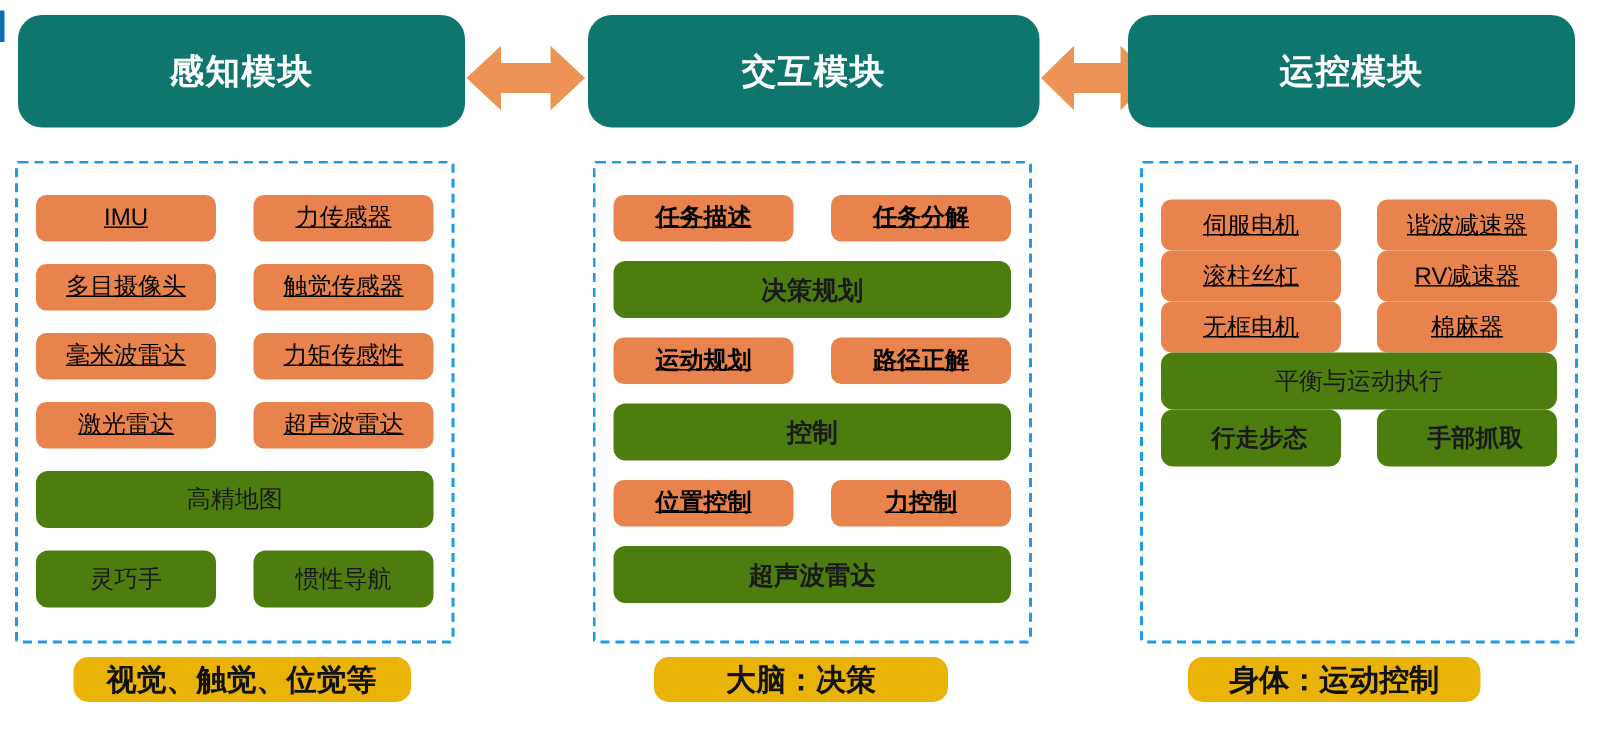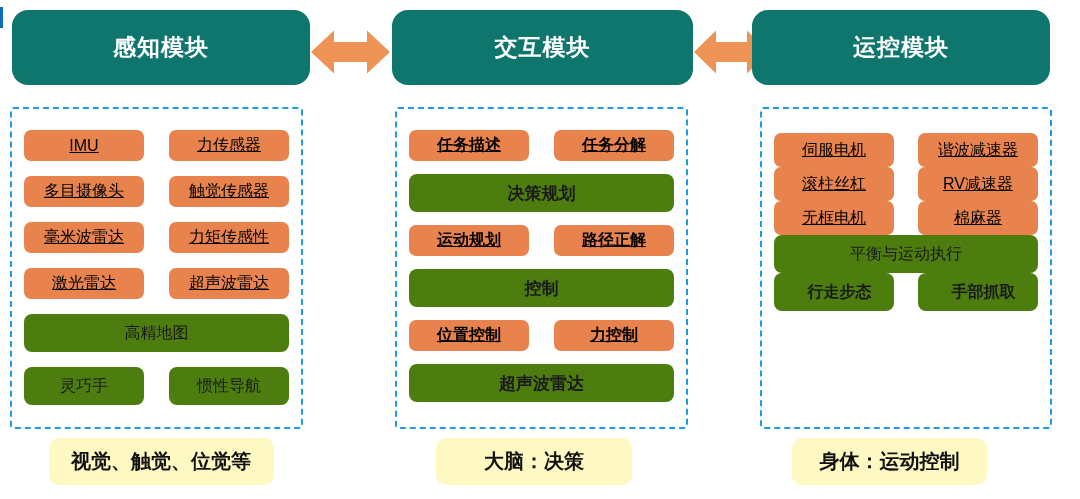--- a/index.html
+++ b/index.html
@@ -39,21 +39,21 @@
   .btn.orange    { background:#E8834E; color:#000000; height:31px;text-decoration:underline; }
   .btn.lightblue { background:#4d7c0f; color:#1A1A1A; height:38px; border-radius:8px; }
   .btn.half  { width:120px; }
   .btn.fullw { width:100%; }
   .col-b .btn { font-weight:700; }
   .col-b .btn.lightblue { font-size:17px; }
   .col-c .btn.orange { height:34px; }
   .row-bold .btn { font-weight:700;padding-left:11px; }
 
   .footer-label {
-    margin:9px auto 0; height:47px; background:#fef9c3; border-radius:10px;
+    margin:9px auto 0; height:30px; background:#eab308; border-radius:10px;
     display:flex; align-items:center; justify-content:center;
     color:#111111; font-weight:700; font-size:20px;
   }
   .col-a .footer-label { width:225px; }
   .col-b .footer-label { width:196px; margin-left:44px; }
   .col-c .footer-label { width:195px; margin-left:40px; }
 
   .arrow { position:absolute; top:29px; }
   .arrow-0 { left:311px; }
   .arrow-1 { left:694px; }

